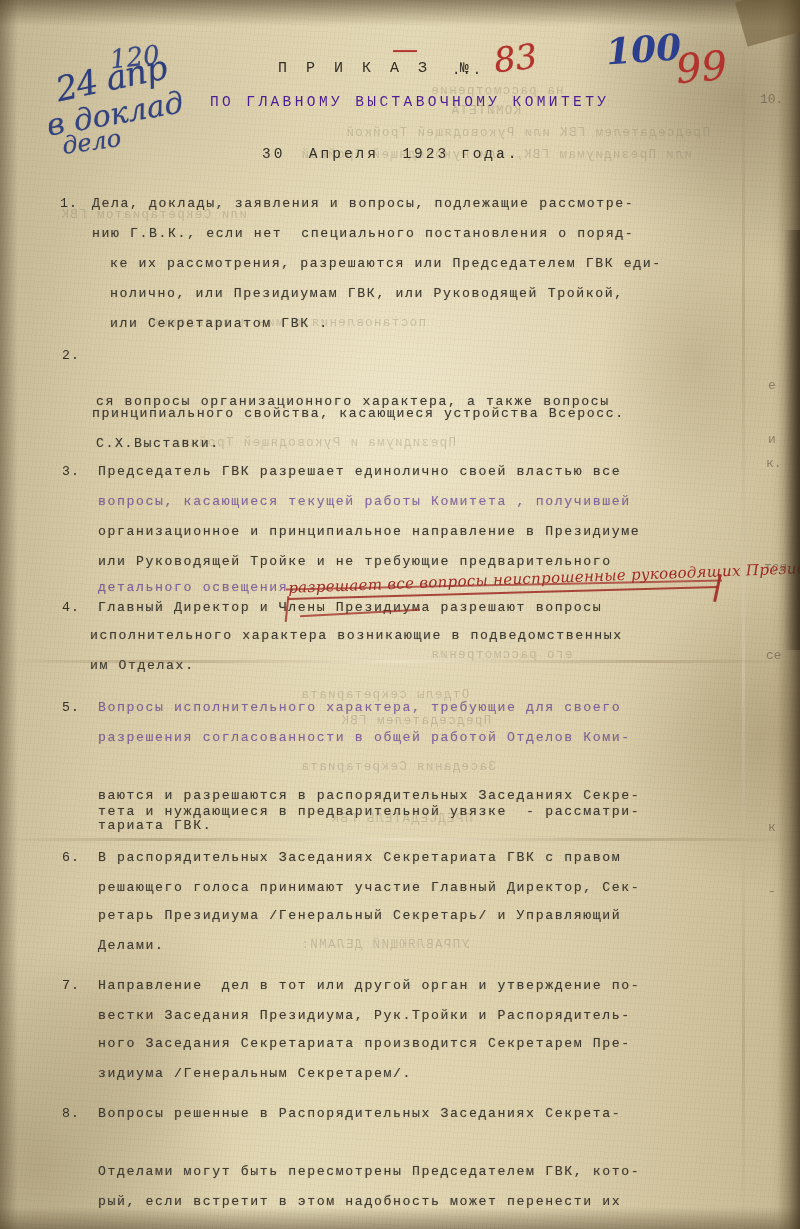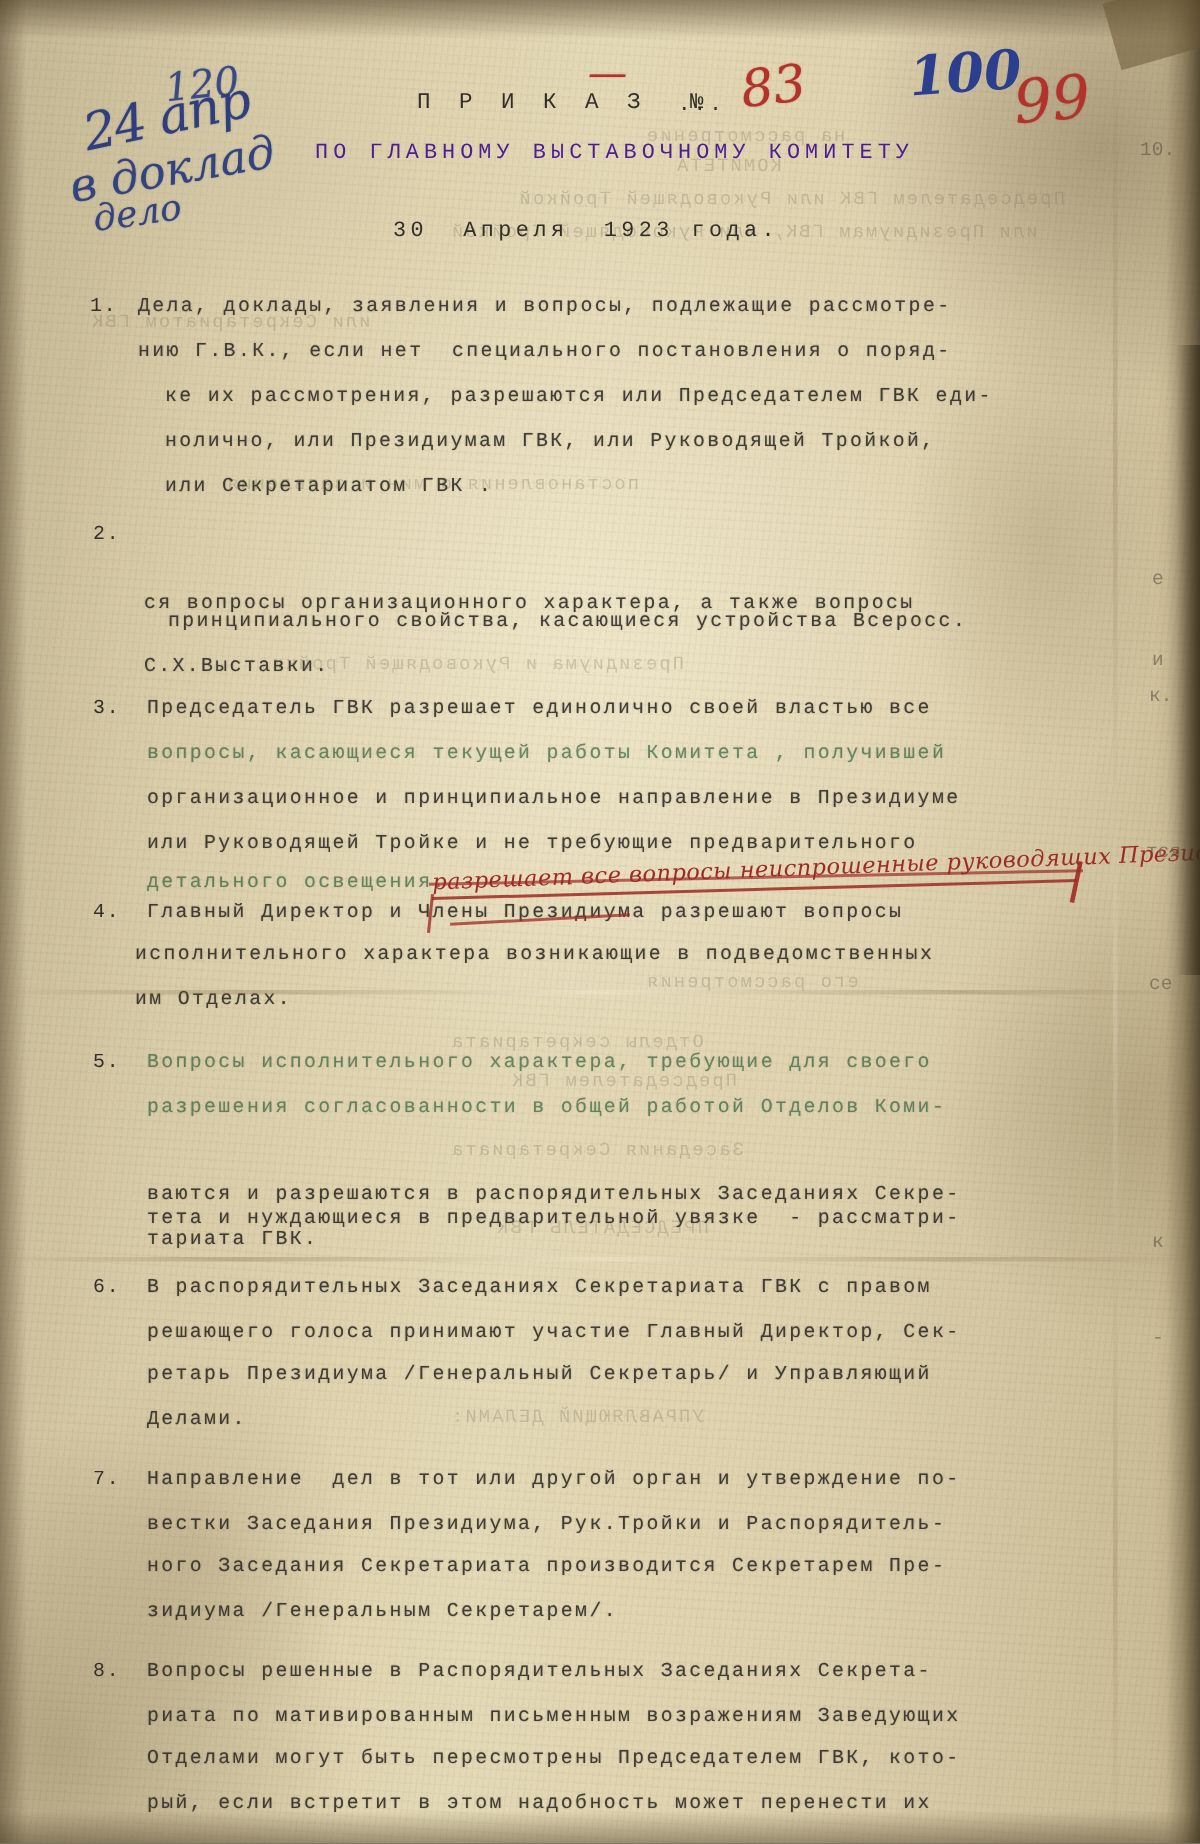--- a/index.html
+++ b/index.html
@@ -106,21 +106,21 @@
   .tw {
     position: absolute;
     font-family: "Liberation Mono", monospace;
     font-size: 13.2px;
     letter-spacing: 1.6px;
     color: #33302a;
     white-space: pre;
     text-shadow: 0 0 1px rgba(60,52,38,0.45);
     opacity: 0.92;
   }
-  .tw.faint { opacity: 0.62; color: #14532d; }
+  .tw.faint { opacity: 0.62; color: #4c1d95; }
 
   .title1 {
     position: absolute;
     top: 60px; left: 278px;
     font-family: "Liberation Mono", monospace;
     font-size: 15px;
     letter-spacing: 5px;
     color: #332f28;
     white-space: pre;
   }
@@ -315,21 +315,21 @@
 
     <div class="item-num" style="top:196px;left:60px;">1.</div>
     <div class="tw" style="top:196px;left:92px;">Дела, доклады, заявления и вопросы, подлежащие рассмотре-</div>
     <div class="tw" style="top:226px;left:92px;">нию Г.В.К., если нет  специального постановления о поряд-</div>
     <div class="tw" style="top:256px;left:110px;">ке их рассмотрения, разрешаются или Председателем ГВК еди-</div>
     <div class="tw" style="top:286px;left:110px;">нолично, или Президиумам ГВК, или Руководящей Тройкой,</div>
     <div class="tw" style="top:316px;left:110px;">или Секретариатом ГВК .</div>
 
     <div class="item-num" style="top:348px;left:62px;">2.</div>
     <div class="tw" style="top:394px;left:96px;">ся вопросы организационного характера, а также вопросы</div>
-    <div class="tw" style="top:406px;left:112px;text-align:right;">принципиального свойства, касающиеся устройства Всеросс.</div>
+    <div class="tw" style="top:406px;left:92px;text-align:right;">принципиального свойства, касающиеся устройства Всеросс.</div>
     <div class="tw" style="top:436px;left:96px;">С.Х.Выставки.</div>
 
     <div class="item-num" style="top:464px;left:62px;">3.</div>
     <div class="tw" style="top:464px;left:98px;">Председатель ГВК разрешает единолично своей властью все</div>
     <div class="tw faint" style="top:494px;left:98px;">вопросы, касающиеся текущей работы Комитета , получившей</div>
     <div class="tw" style="top:524px;left:98px;">организационное и принципиальное направление в Президиуме</div>
     <div class="tw" style="top:554px;left:98px;">или Руководящей Тройке и не требующие предварительного</div>
     <div class="tw faint" style="top:580px;left:98px;">детального освещения.</div>
 
     <div class="item-num" style="top:600px;left:62px;">4.</div>
@@ -351,21 +351,20 @@
     <div class="tw" style="top:938px;left:98px;">Делами.</div>
 
     <div class="item-num" style="top:978px;left:62px;">7.</div>
     <div class="tw" style="top:978px;left:98px;">Направление  дел в тот или другой орган и утверждение по-</div>
     <div class="tw" style="top:1008px;left:98px;">вестки Заседания Президиума, Рук.Тройки и Распорядитель-</div>
     <div class="tw" style="top:1036px;left:98px;">ного Заседания Секретариата производится Секретарем Пре-</div>
     <div class="tw" style="top:1066px;left:98px;">зидиума /Генеральным Секретарем/.</div>
 
     <div class="item-num" style="top:1106px;left:62px;">8.</div>
     <div class="tw" style="top:1106px;left:98px;">Вопросы решенные в Распорядительных Заседаниях Секрета-</div>
-    <div class="tw" style="top:1136px;left:98px;">риата по мативированным письменным возражениям Заведующих</div>
     <div class="tw" style="top:1164px;left:98px;">Отделами могут быть пересмотрены Председателем ГВК, кото-</div>
     <div class="tw" style="top:1194px;left:98px;">рый, если встретит в этом надобность может перенести их</div>
   </div>
 
   <div class="side-mark" style="top:432px;left:768px;">и</div>
   <div class="side-mark" style="top:456px;left:766px;">к.</div>
   <div class="side-mark" style="top:560px;left:764px;">тся</div>
   <div class="side-mark" style="top:648px;left:766px;">се</div>
   <div class="side-mark" style="top:820px;left:768px;">к</div>
   <div class="side-mark" style="top:884px;left:768px;">-</div>

